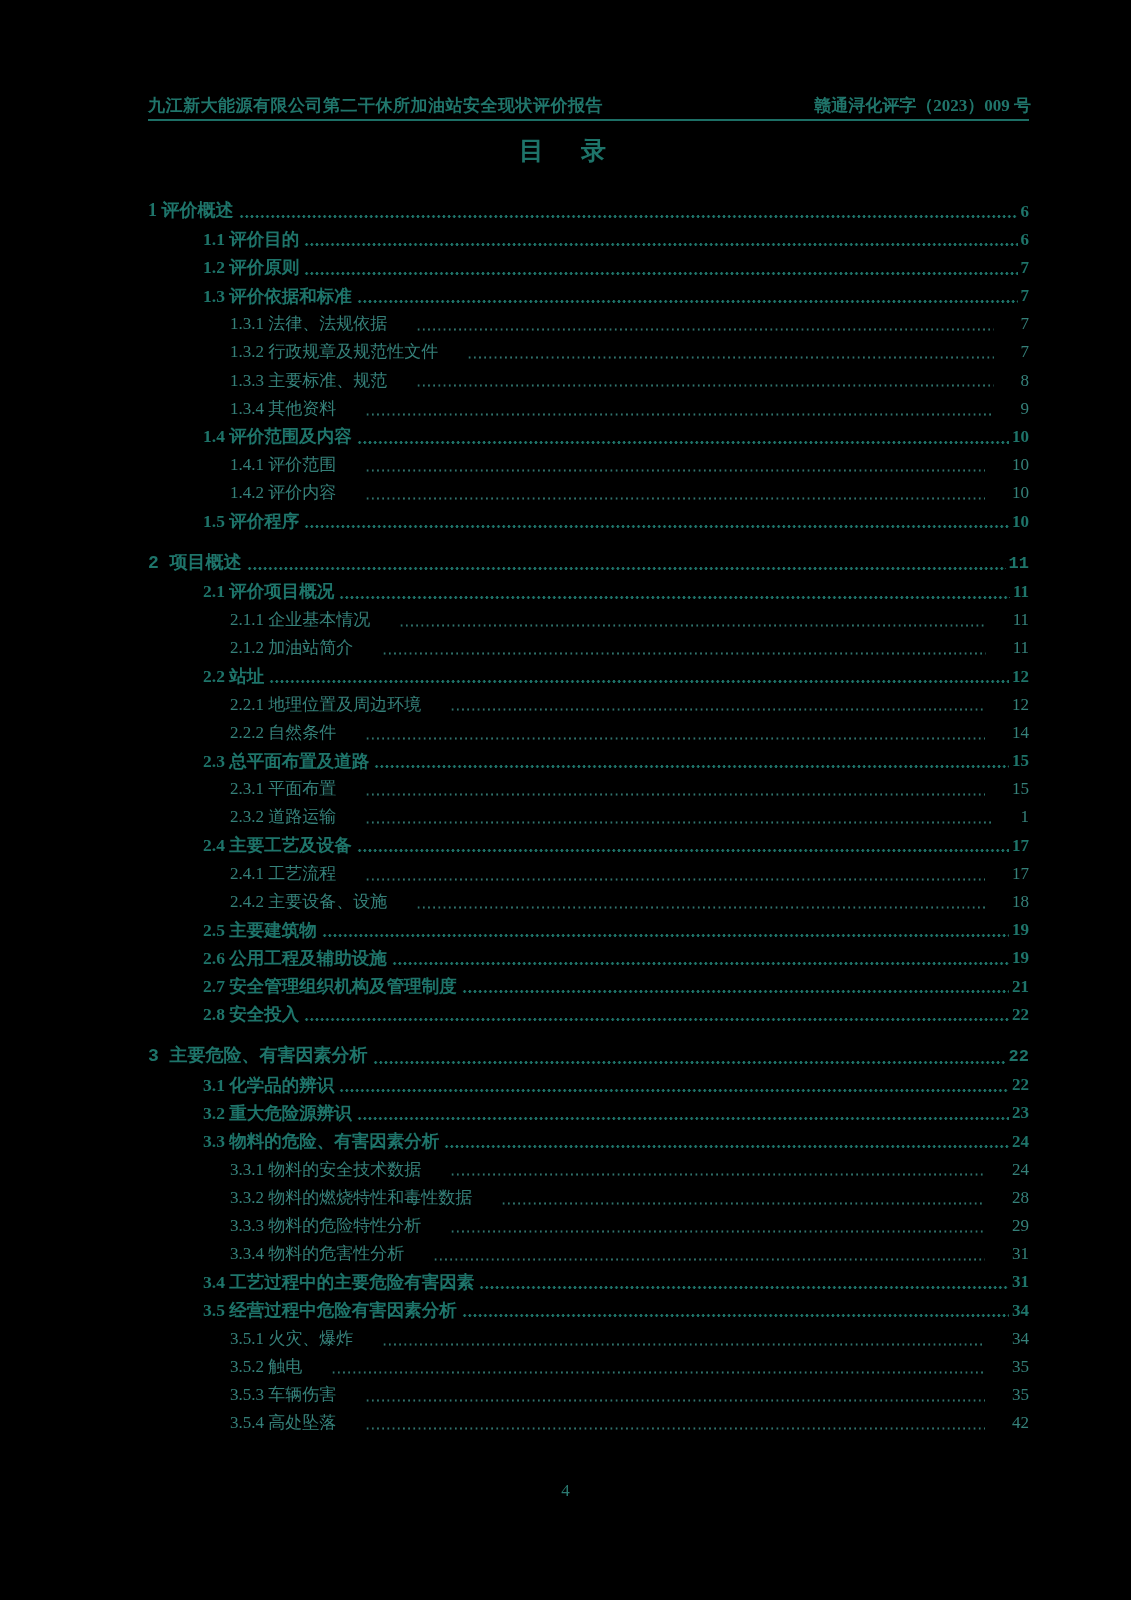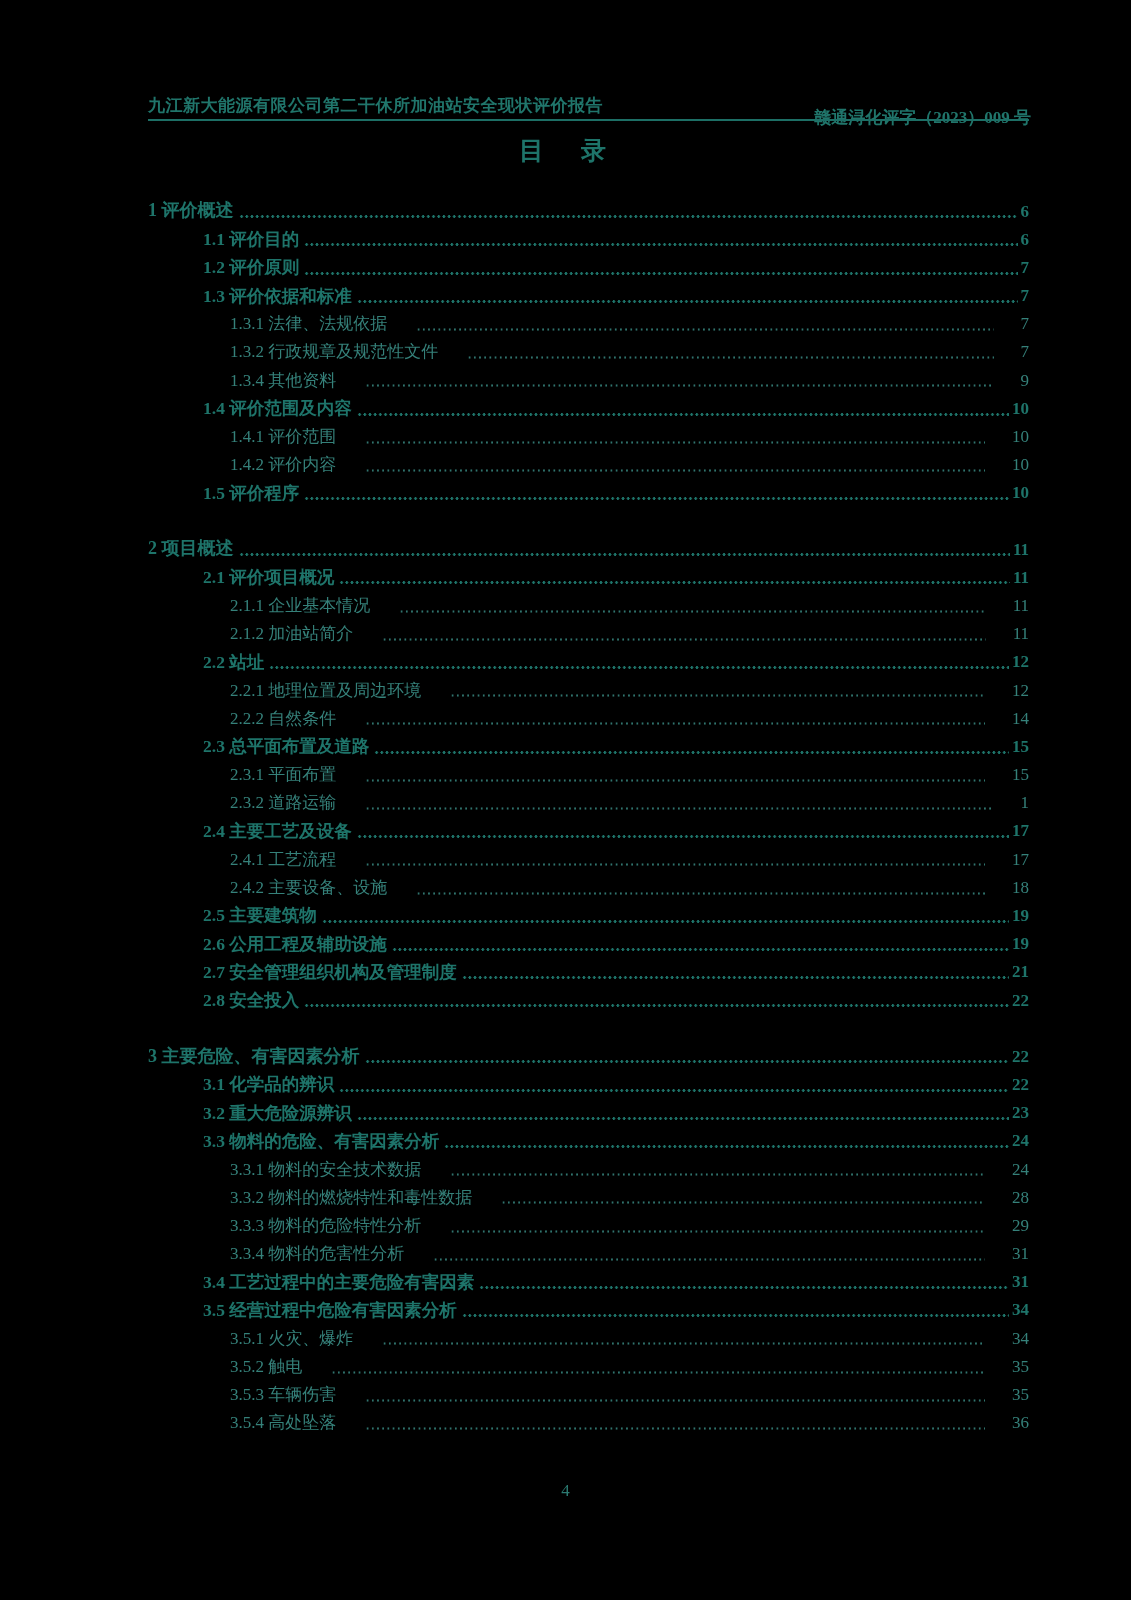--- a/index.html
+++ b/index.html
@@ -21,21 +21,20 @@
     letter-spacing: 0.5px;
     white-space: nowrap;
   }
   .header-right {
     position: absolute;
     right: 100px;
     top: 94px;
     font-size: 17px;
     font-weight: 700;
     white-space: nowrap;
-    margin-top: 12px;
   }
   .header-rule {
     position: absolute;
     left: 148px;
     right: 102px;
     top: 119px;
     height: 0;
     border-top: 2.5px solid #1d6f66;
   }
   .doc-title {
@@ -55,21 +54,21 @@
     top: 193px;
     width: 881px;
   }
   .toc-row {
     display: flex;
     align-items: flex-end;
     height: 28.2px;
     box-sizing: border-box;
     text-align: center;
   }
-  .toc-row.gap-before { margin-top: 28px; }
+  .toc-row.gap-before { margin-top: 14px; font-family: Liberation Mono, monospace; }
   .toc-label { white-space: nowrap; line-height: 1.1; }
   .toc-page  { white-space: nowrap; line-height: 1.1; font-size: 17px; }
   .level-1 { font-weight: 700; font-size: 18px;   color: #1e746a; }
   .level-2 { font-weight: 700; font-size: 17.5px; color: #1e746a; padding-left: 55px; }
   .level-3 { font-weight: 400; font-size: 17px;   color: #35817a; padding-left: 82px; gap: 24px; }
   .leader {
     flex: 1 1 auto;
     height: 3px;
     margin: 0 3px 3px 5px;
     background-image: radial-gradient(circle, currentColor 1.25px, transparent 1.45px);
@@ -126,20 +125,25 @@
         <span class="toc-label">1.3.1 法律、法规依据</span>
         <span class="leader"></span>
         <span class="toc-page">7</span>
       </div>
       <div class="toc-row level-3">
         <span class="toc-label">1.3.2 行政规章及规范性文件</span>
         <span class="leader"></span>
         <span class="toc-page">7</span>
       </div>
       <div class="toc-row level-3">
+        <span class="toc-label">1.3.3 主要标准、规范</span>
+        <span class="leader"></span>
+        <span class="toc-page">8</span>
+      </div>
+      <div class="toc-row level-3">
         <span class="toc-label">1.3.4 其他资料</span>
         <span class="leader"></span>
         <span class="toc-page">9</span>
       </div>
       <div class="toc-row level-2">
         <span class="toc-label">1.4 评价范围及内容</span>
         <span class="leader"></span>
         <span class="toc-page">10</span>
       </div>
       <div class="toc-row level-3">
@@ -303,18 +307,18 @@
         <span class="toc-page">35</span>
       </div>
       <div class="toc-row level-3">
         <span class="toc-label">3.5.3 车辆伤害</span>
         <span class="leader"></span>
         <span class="toc-page">35</span>
       </div>
       <div class="toc-row level-3">
         <span class="toc-label">3.5.4 高处坠落</span>
         <span class="leader"></span>
-        <span class="toc-page">36</span>
+        <span class="toc-page">42</span>
       </div>
     </div>
 
   <div class="footer-page">4</div>
 </div>
 
 </body></html>

